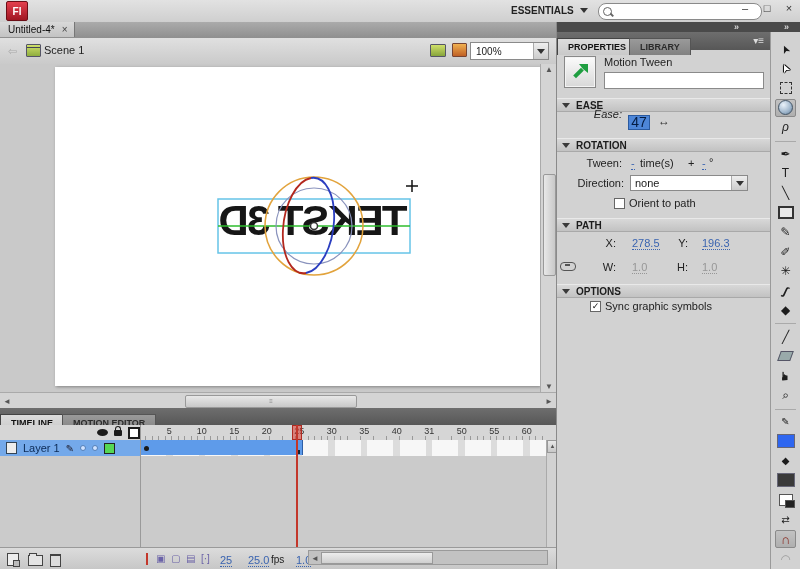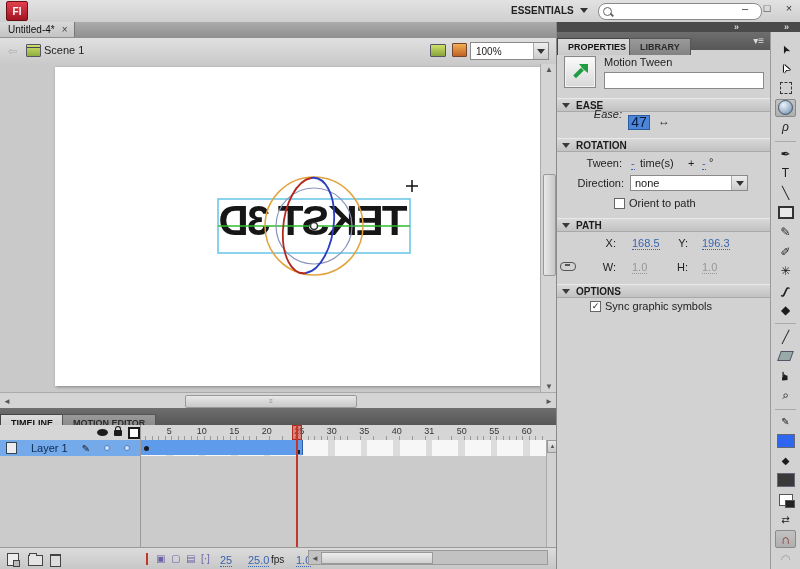--- a/index.html
+++ b/index.html
@@ -54,21 +54,21 @@
   .panel-menu{position:absolute;right:6px;top:3px;color:#ddd;font-size:10px;cursor:pointer;}
   .tl-header{left:0;top:425px;width:556px;height:15px;background:#D6D6D6;border-bottom:1px solid #a8a8a8;}
   .ruler-ticks{position:absolute;left:140px;top:11px;width:406px;height:4px;
      background:repeating-linear-gradient(90deg,transparent 0 5.5px,#999 5.5px 6.5px);}
   .ruler-num{position:absolute;top:1px;width:20px;text-align:center;font-size:9px;color:#333;}
   .mi-eye{left:97px;top:429px;width:11px;height:7px;border-radius:50%;background:#1c1c1c;}
   .mi-lock{left:114px;top:430px;width:8px;height:6px;background:#1c1c1c;border-radius:1px;}
   .mi-lock::before{content:"";position:absolute;left:1px;top:-4px;width:4px;height:4px;border:1.5px solid #1c1c1c;border-bottom:none;border-radius:3px 3px 0 0;}
   .mi-sq{left:128px;top:427px;width:8px;height:8px;border:2px solid #1c1c1c;background:#fff;}
   .layer-row{left:0;top:440px;width:546px;height:16px;}
-  .layer-name-cell{position:absolute;left:0;top:0;width:160px;height:16px;background:#74A9EA;display:flex;align-items:center;gap:14px;padding-left:6px;box-sizing:border-box;color:#0b2a55;}
+  .layer-name-cell{position:absolute;left:0;top:0;width:160px;height:16px;background:#74A9EA;display:flex;align-items:center;gap:6px;padding-left:6px;box-sizing:border-box;color:#0b2a55;}
   .li-page{width:9px;height:10px;background:#EDEDED;border:1px solid #345;}
   .li-pencil{font-size:10px;color:#223;}
   .li-dot{width:4px;height:4px;border-radius:50%;background:#cfe2ff;border:1px solid #5580b8;}
   .li-green{width:9px;height:9px;background:#55D755;border:1px solid #222;}
   .frames-strip{position:absolute;left:140px;top:0;width:406px;height:16px;
      background:repeating-linear-gradient(90deg,#F7F7F7 0 26px,#DCDCDC 26px 32.5px);border-bottom:1px solid #bbb;}
   .tween-span{position:absolute;left:0px;top:0;width:162px;height:15px;background:#5E9BEA;border-right:1px solid #2d5ea6;}
   .keyframe-dot{position:absolute;left:4px;top:6px;width:5px;height:5px;border-radius:50%;background:#1a1a1a;}
   .span-end{position:absolute;right:2px;bottom:1px;width:4px;height:4px;background:#123;}
   .tl-body{left:0;top:456px;width:556px;height:91px;background:#CBCBCB;}
@@ -316,21 +316,21 @@
       </span>
   </div>
   <span class="cb" style="left:614px;top:198px;"></span>
   <span class="plabel" style="left:629px;top:197px;text-align:left;">Orient to path</span>
 
   <div class="abs sec-head" style="top:218px;">
     <span class="sec-tri"></span>
     <span>PATH</span>
   </div>
   <span class="plabel" style="left:600px;top:237px;width:16px;">X:</span>
-  <span class="hot" style="left:632px;top:237px;">168.5</span>
+  <span class="hot" style="left:632px;top:237px;">278.5</span>
   <span class="plabel" style="left:672px;top:237px;width:16px;">Y:</span>
   <span class="hot" style="left:702px;top:237px;">196.3</span>
   <span class="link-ic"></span>
   <span class="plabel" style="left:598px;top:261px;width:18px;">W:</span>
   <span class="hot-dis" style="left:632px;top:261px;">1.0</span>
   <span class="plabel" style="left:672px;top:261px;width:16px;">H:</span>
   <span class="hot-dis" style="left:702px;top:261px;">1.0</span>
 
   <div class="abs sec-head" style="top:284px;">
     <span class="sec-tri"></span>

